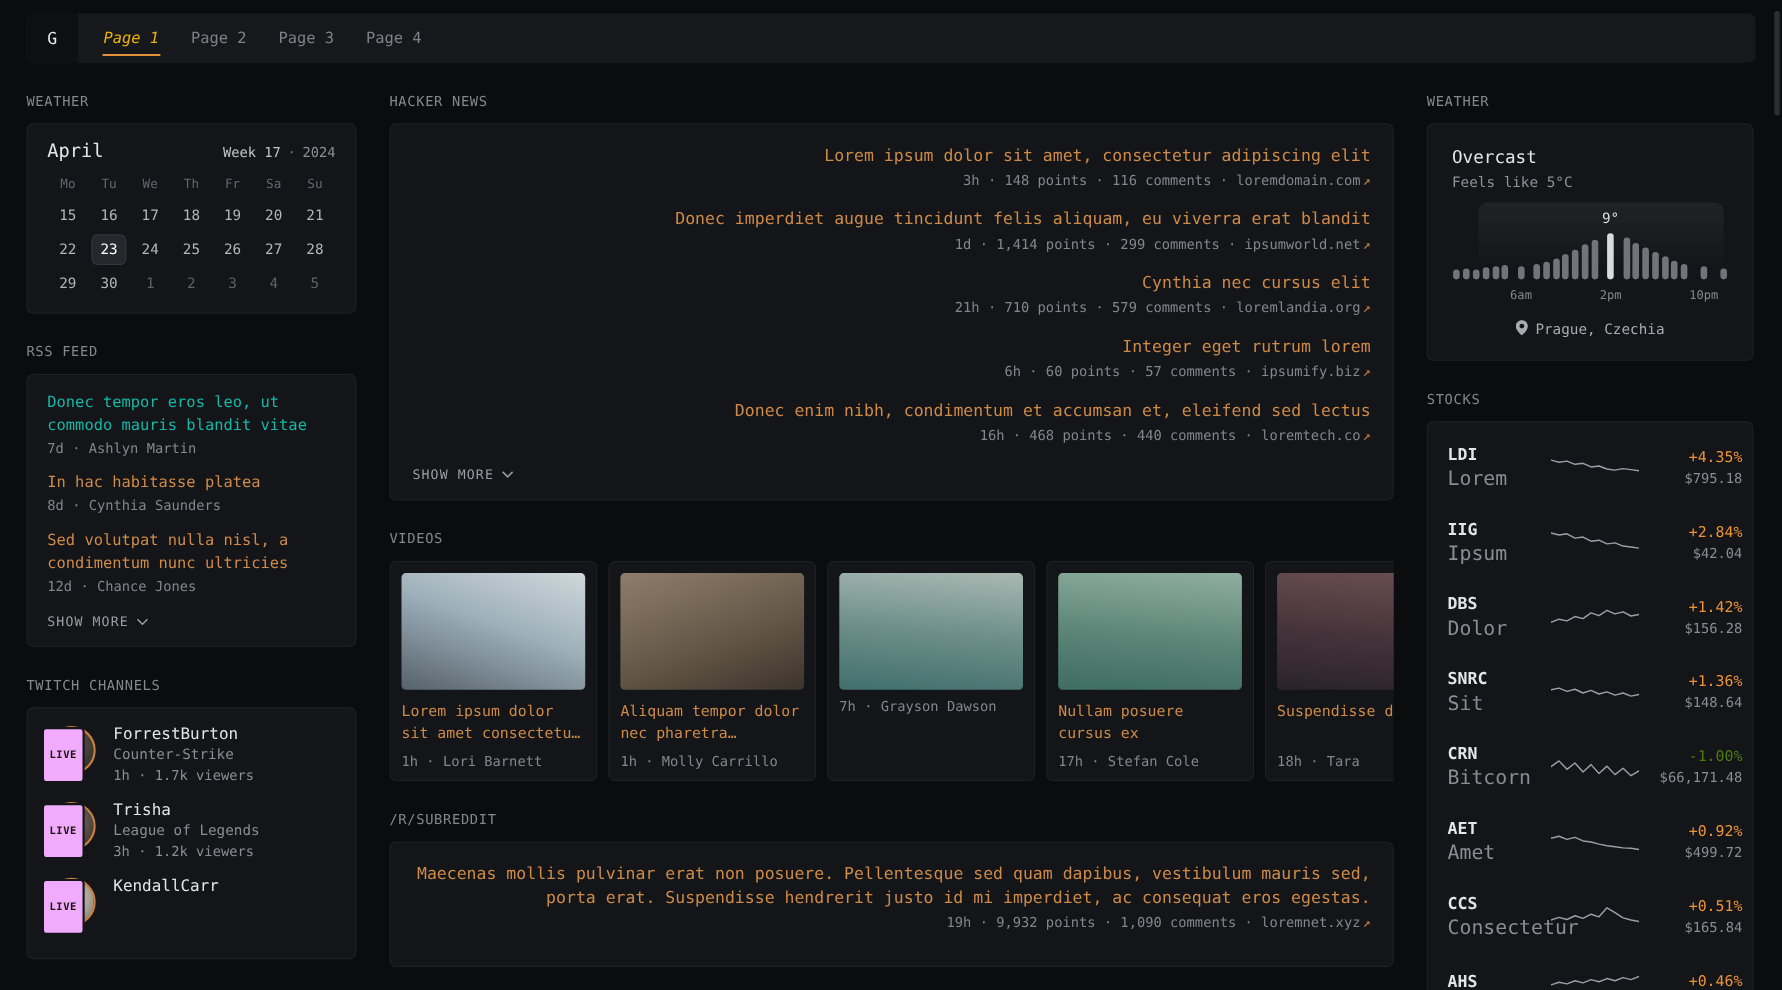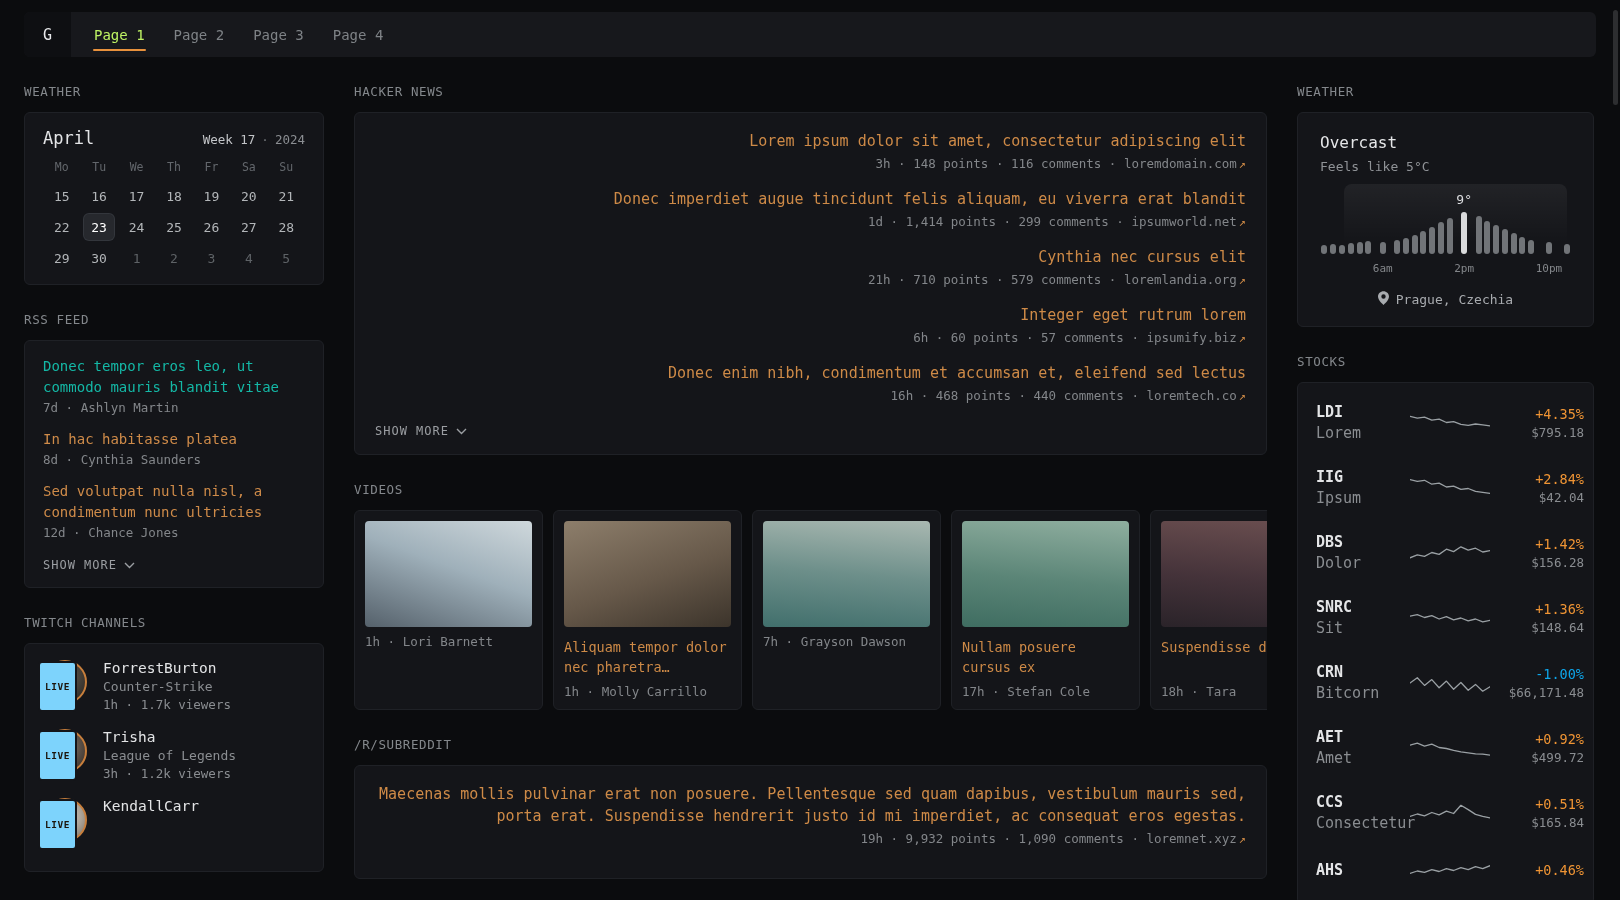--- a/index.html
+++ b/index.html
@@ -20,21 +20,21 @@
   }
   .logo {
     width:47px; flex:none; background:#0e0f12; color:#e8e9eb;
     display:flex; align-items:center; justify-content:center; font-size:15px;
   }
   .tabs { display:flex; gap:27px; padding-left:22px; }
   .tab {
     background:none; border:none; padding:0 1px; color:#7e8286; font-size:14px;
     display:inline-flex; align-items:center; position:relative;
   }
-  .tab.active { color:#bef264; }
+  .tab.active { color:#eab308;font-style:italic; }
   .tab.active::after {
     content:""; position:absolute; left:0; right:0; bottom:6px; height:2px;
     background:#e8913c; border-radius:1px;
   }
 
   
   .content {
     display:grid; grid-template-columns:300px 913px 297px;
     column-gap:30px; padding:27px 24px 0; align-items:start;
   }
@@ -70,21 +70,21 @@
     display:flex; align-items:center; gap:7px; background:none; border:none;
     color:#9b9ea2; font-size:12px; letter-spacing:1px; padding:4px 0 4px;
   }
 
   
   .twitch-card { padding:16px 18px 10px; }
   .channel { display:flex; gap:14px; margin-bottom:17px; align-items:flex-start; }
   .avatar-wrap { position:relative; flex:none; width:46px; height:46px; }
   .avatar { display:block; width:44px; height:44px; border-radius:50%; border:2px solid #c87f3c; background:#3a362f; }
   .live-badge {
-    position:absolute; left:-5px; bottom:-6px; background:#7dd3fc; color:#1c150c;
+    position:absolute; left:-5px; bottom:-6px; background:#f0abfc; color:#1c150c;
     font-size:9.5px; font-weight:bold; letter-spacing:0.5px; padding:18px 5px;
     border-radius:4px; border:2px solid #141519;
   }
   .live-badge:empty { display:none; }
   .channel-name { display:block; font-size:14.5px; color:#e3e4e6; }
   .channel-game { margin-top:3px; font-size:13px; color:#8a8d91; }
   .channel-meta { margin-top:3px; font-size:12.5px; color:#8a8d91; }
   .channel-game:empty, .channel-meta:empty { display:none; }
 
   
@@ -121,25 +121,25 @@
   .w-bar { width:6px; border-radius:3px; background:#717478; }
   .bar-col.peak .w-bar { background:#d9dadc; }
   .time-label { height:13px; line-height:13px; margin-top:8px; font-size:11px; color:#83868a; white-space:nowrap; }
   .w-loc { margin-top:16px; display:flex; justify-content:center; align-items:center; gap:7px; font-size:13px; color:#a8abaf; }
 
   
   .stocks-card { padding:7px 18px; }
   .stock-row { display:flex; align-items:center; padding:13px 0; }
   .stock-id { width:94px; flex:none; }
   .stock-sym { font-size:15px; font-weight:bold; color:#e4e5e7; }
-  .stock-name { margin-top:3px; font-size:15px; color:#8a8d91; }
+  .stock-name { margin-top:3px; font-size:18px; color:#8a8d91; }
   .stock-spark { flex:1; display:flex; justify-content:center; align-items:center; }
   .stock-right { width:94px; flex:none; text-align:right; }
   .stock-change { font-size:13.5px; color:#ef9434; }
-  .stock-row.down .stock-change { color:#0ea5e9; }
+  .stock-row.down .stock-change { color:#4d7c0f; }
   .stock-price { margin-top:3px; font-size:12.5px; color:#8a8d91; }
 
   .scrollbar-thumb {
     position:fixed; right:2px; top:10px; width:5px; height:95px;
     background:rgba(255,255,255,0.14); border-radius:3px;
   }
 </style>
 </head>
 <body>
 
@@ -341,20 +341,21 @@
             </svg>
         </button>
       </div>
     </div>
 
     <div class="widget">
       <h2 class="w-title">VIDEOS</h2>
       <div class="videos-row">
         <article class="vid-card">
             <div class="vid-thumb" style="background: linear-gradient(200deg, rgb(207, 216, 220) 0%, rgb(159, 176, 186) 45%, rgb(85, 97, 107) 100%);"></div>
+            <a class="vid-title">Lorem ipsum dolor sit amet consectetu…</a>
             <div class="vid-meta">1h · Lori Barnett</div>
           </article>
           <article class="vid-card">
             <div class="vid-thumb" style="background: linear-gradient(160deg, rgb(141, 126, 107) 0%, rgb(102, 88, 73) 55%, rgb(60, 52, 43) 100%);"></div>
             <a class="vid-title">Aliquam tempor dolor nec pharetra…</a>
             <div class="vid-meta">1h · Molly Carrillo</div>
           </article>
           <article class="vid-card">
             <div class="vid-thumb" style="background: linear-gradient(185deg, rgb(169, 184, 177) 0%, rgb(109, 143, 138) 50%, rgb(65, 111, 108) 100%);"></div>
             <div class="vid-meta">7h · Grayson Dawson</div>

